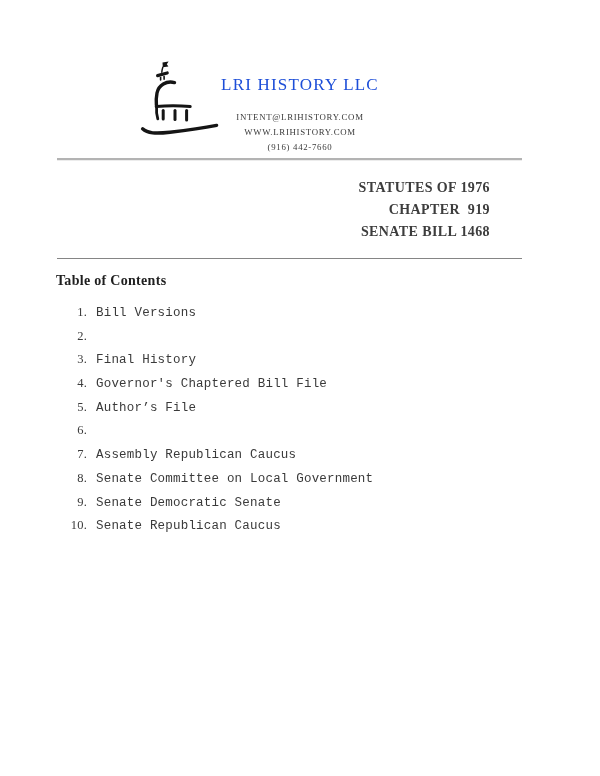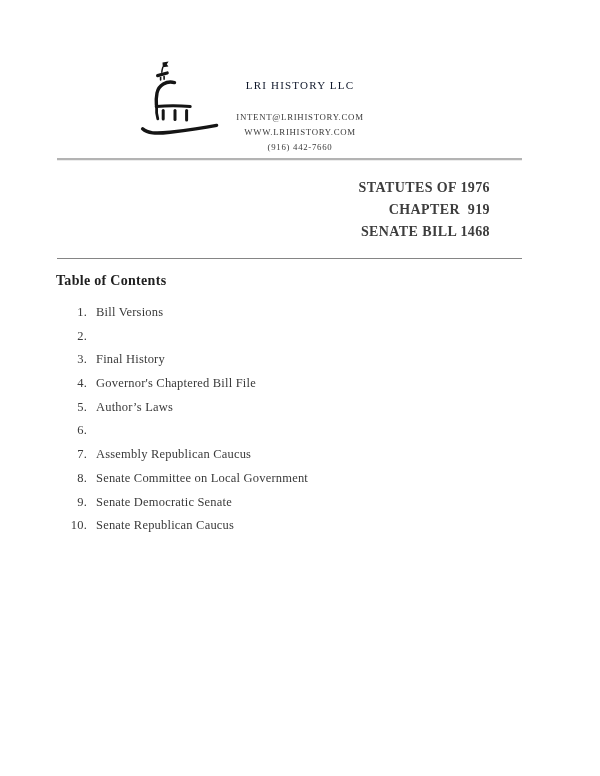--- a/index.html
+++ b/index.html
@@ -25,23 +25,23 @@
     height: 78px;
   }
   .header-text {
     position: absolute;
     left: 170px;
     top: 75px;
     width: 260px;
     text-align: center;
   }
   .company-name {
-    font-size: 11px;
+    font-size: 17px;
     letter-spacing: 1.2px;
-    color: #0f172a;
+    color: #1d4ed8;
     line-height: 20px;
     white-space: nowrap;
   }
   .contact-line {
     font-size: 8.8px;
     letter-spacing: 0.7px;
     color: #3a3a3a;
     line-height: 15px;
     white-space: nowrap;
   }
@@ -106,20 +106,21 @@
     line-height: 23.7px;
   }
   .toc-num {
     width: 30px;
     text-align: right;
     flex: 0 0 30px;
   }
   .toc-label {
     margin-left: 9px;
     white-space: nowrap;
+    font-family: Liberation Mono, monospace;
   }
 </style>
 </head>
 <body>
 
 <div class="page">
 
   <svg class="logo" viewBox="0 0 80 78" fill="none" stroke="#151515" stroke-linecap="round">
 
     <path d="M22.5,2.6 L28.6,1.4 L26.8,4.2 L28.4,6.6 L22.8,7.2 Z" fill="#151515" stroke="none"></path>
@@ -174,21 +175,21 @@
     <div class="toc-row">
       <span class="toc-num">3.</span>
       <span class="toc-label">Final History</span>
     </div>
     <div class="toc-row">
       <span class="toc-num">4.</span>
       <span class="toc-label">Governor's Chaptered Bill File</span>
     </div>
     <div class="toc-row">
       <span class="toc-num">5.</span>
-      <span class="toc-label">Author’s Laws</span>
+      <span class="toc-label">Author’s File</span>
     </div>
     <div class="toc-row">
       <span class="toc-num">6.</span>
     </div>
     <div class="toc-row">
       <span class="toc-num">7.</span>
       <span class="toc-label">Assembly Republican Caucus</span>
     </div>
     <div class="toc-row">
       <span class="toc-num">8.</span>

